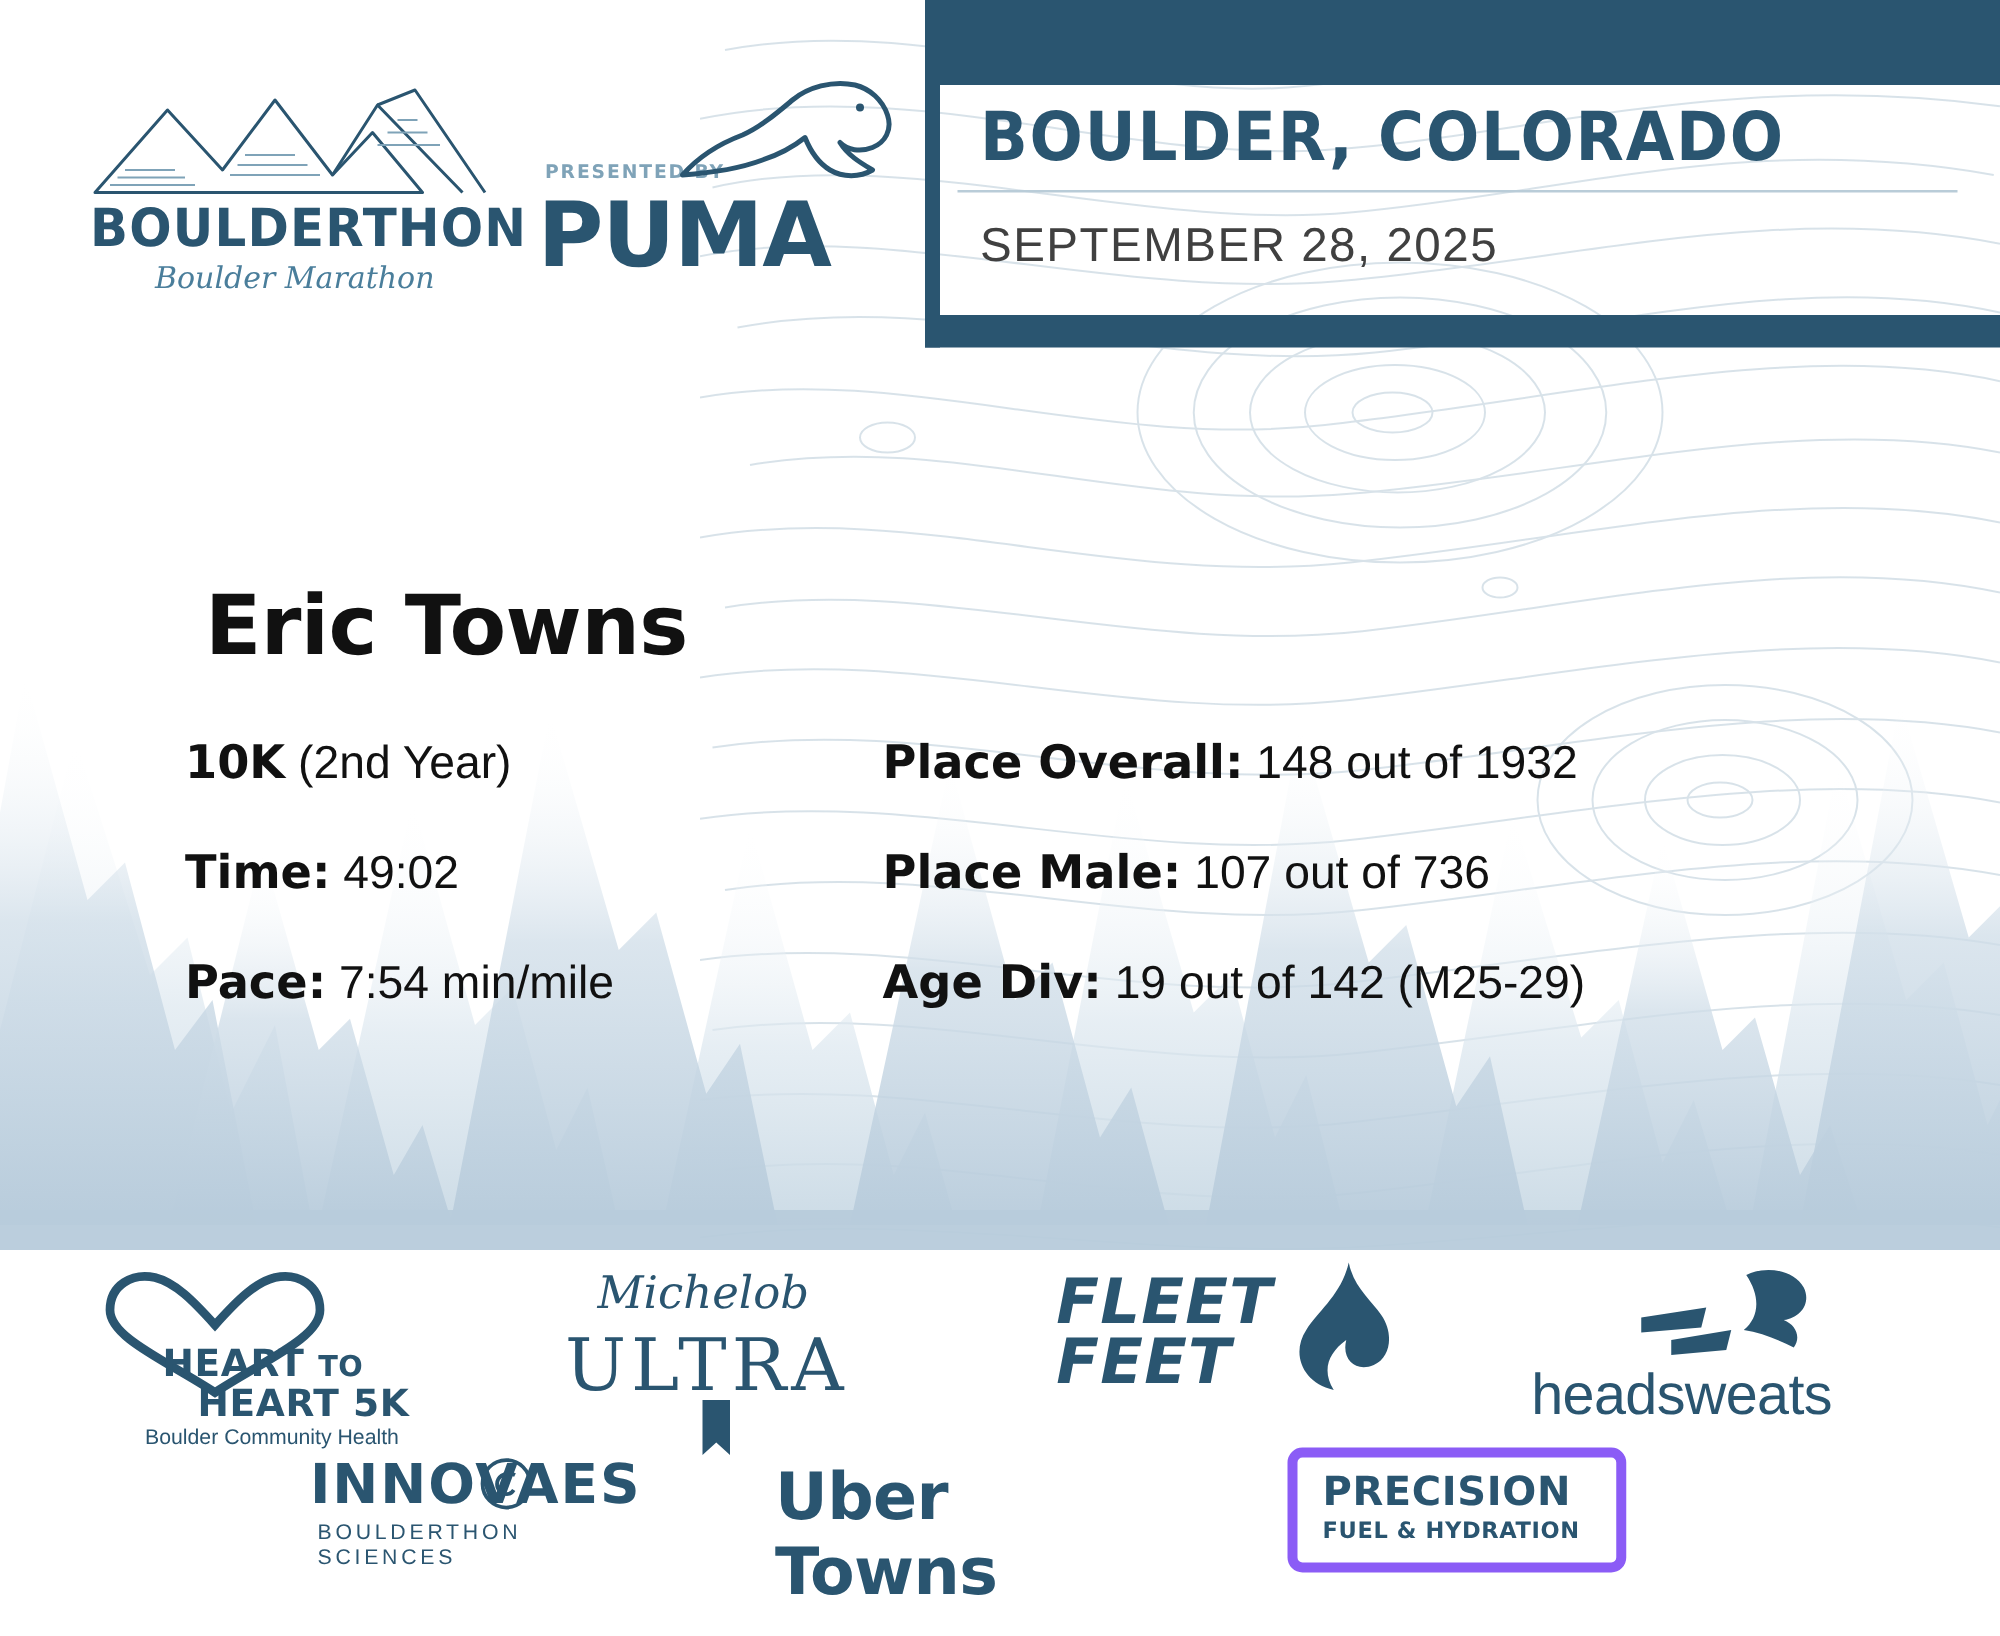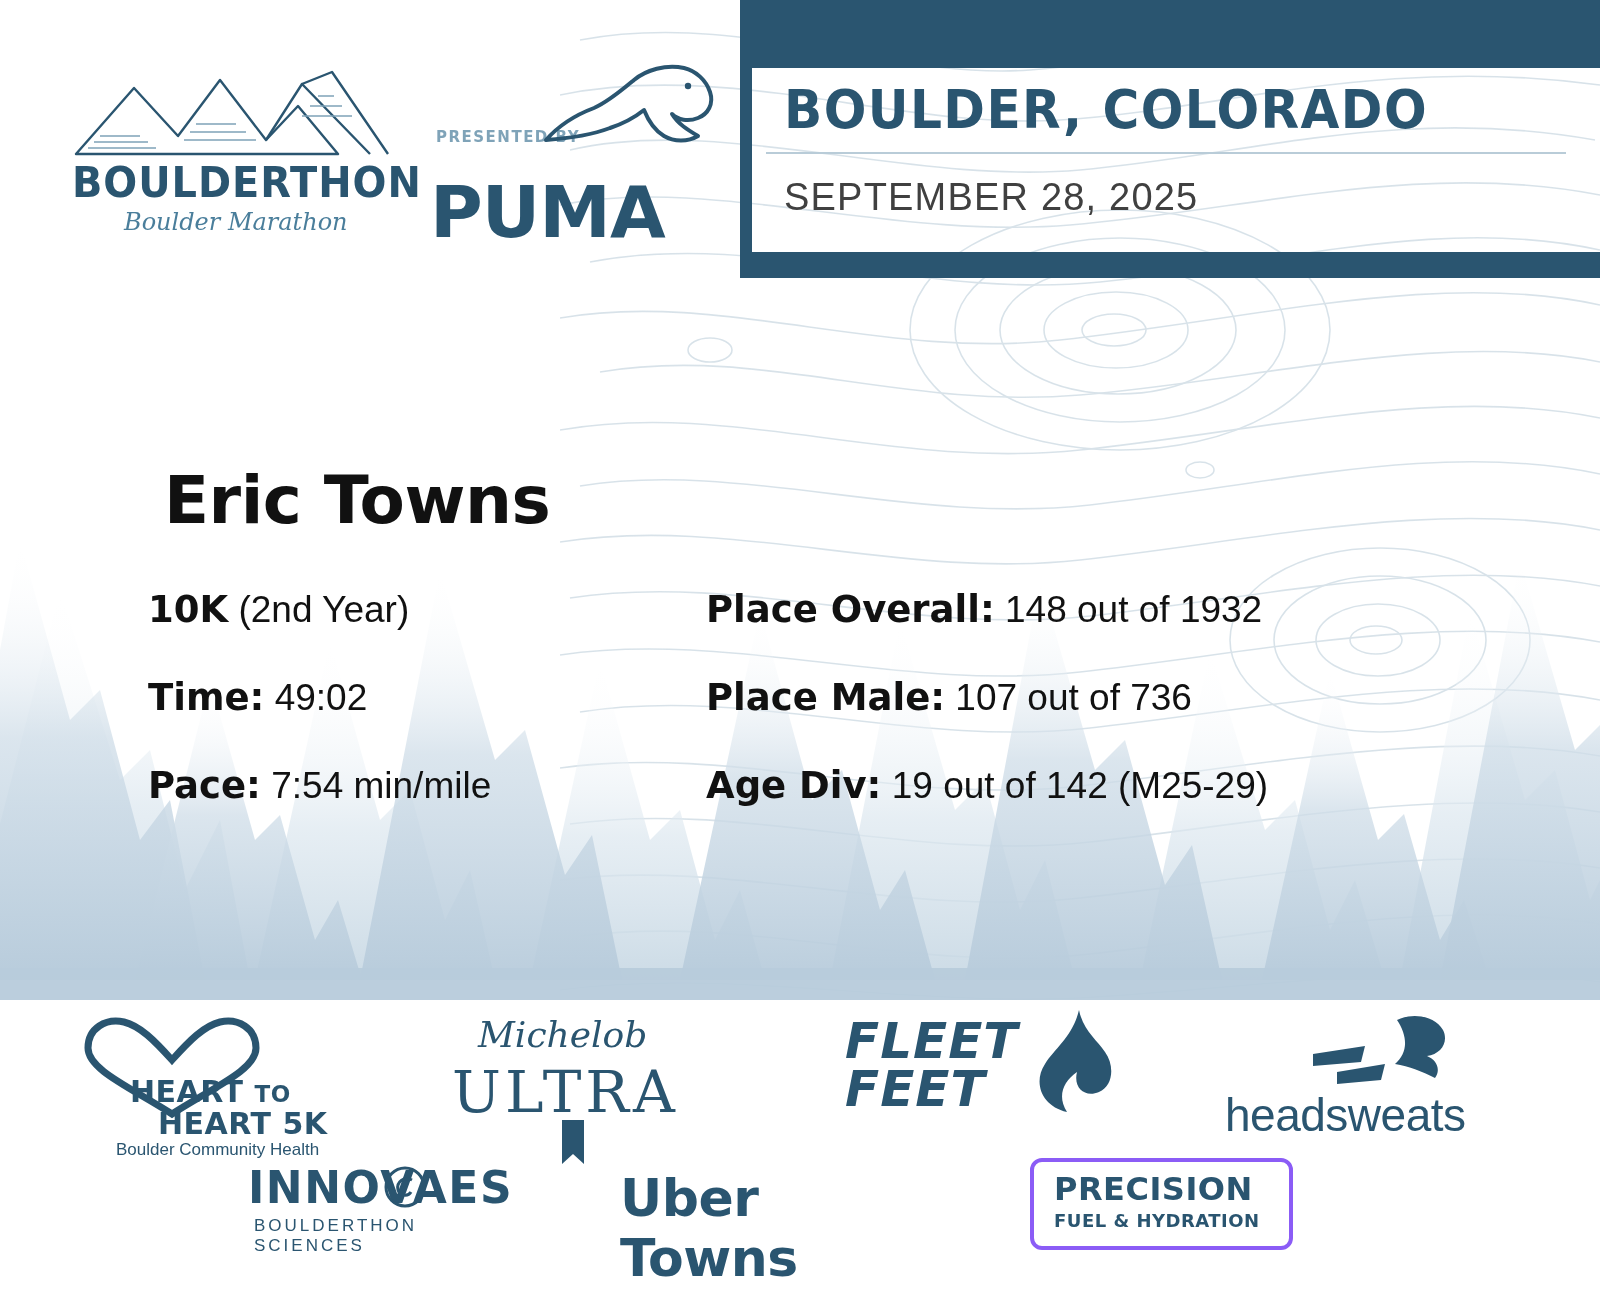--- a/index.html
+++ b/index.html
@@ -143,21 +143,20 @@
   }
   .puma-word {
     position: absolute;
     left: 0px;
     top: 76px;
     font-family: "DejaVu Sans", sans-serif;
     font-weight: 700;
     font-size: 72px;
     letter-spacing: -1px;
     color: #2a5570;
-    margin-top: 24px;
     -webkit-text-stroke: 0px;
   }
 
   
   .athlete-name {
     position: absolute;
     left: 164px;
     top: 462px;
     font-family: "DejaVu Sans", sans-serif;
     font-weight: 700;
@@ -261,21 +260,21 @@
 
   .sp-uber { left: 620px; top: 168px; width: 330px; height: 70px; }
   .uber-word {
     position: absolute; left: 0; top: 0;
     font-family: "DejaVu Sans", sans-serif; font-weight: 700;
     font-size: 52px; letter-spacing: -0.5px; color: #2a5570;
   }
 
   .sp-precision {
     left: 1030px; top: 158px; width: 255px; height: 84px;
-    border: 4px solid #8b5cf6; border-radius: 12px;
+    border: 8px solid #8b5cf6; border-radius: 12px;
   }
   .prec-1 {
     position: absolute; left: 20px; top: 8px;
     font-family: "DejaVu Sans", sans-serif; font-weight: 700;
     font-size: 32px; letter-spacing: 0.5px; color: #2a5570;
   }
   .prec-2 {
     position: absolute; left: 20px; top: 48px;
     font-family: "DejaVu Sans", sans-serif; font-weight: 700;
     font-size: 18px; letter-spacing: 0.5px; color: #2a5570;

